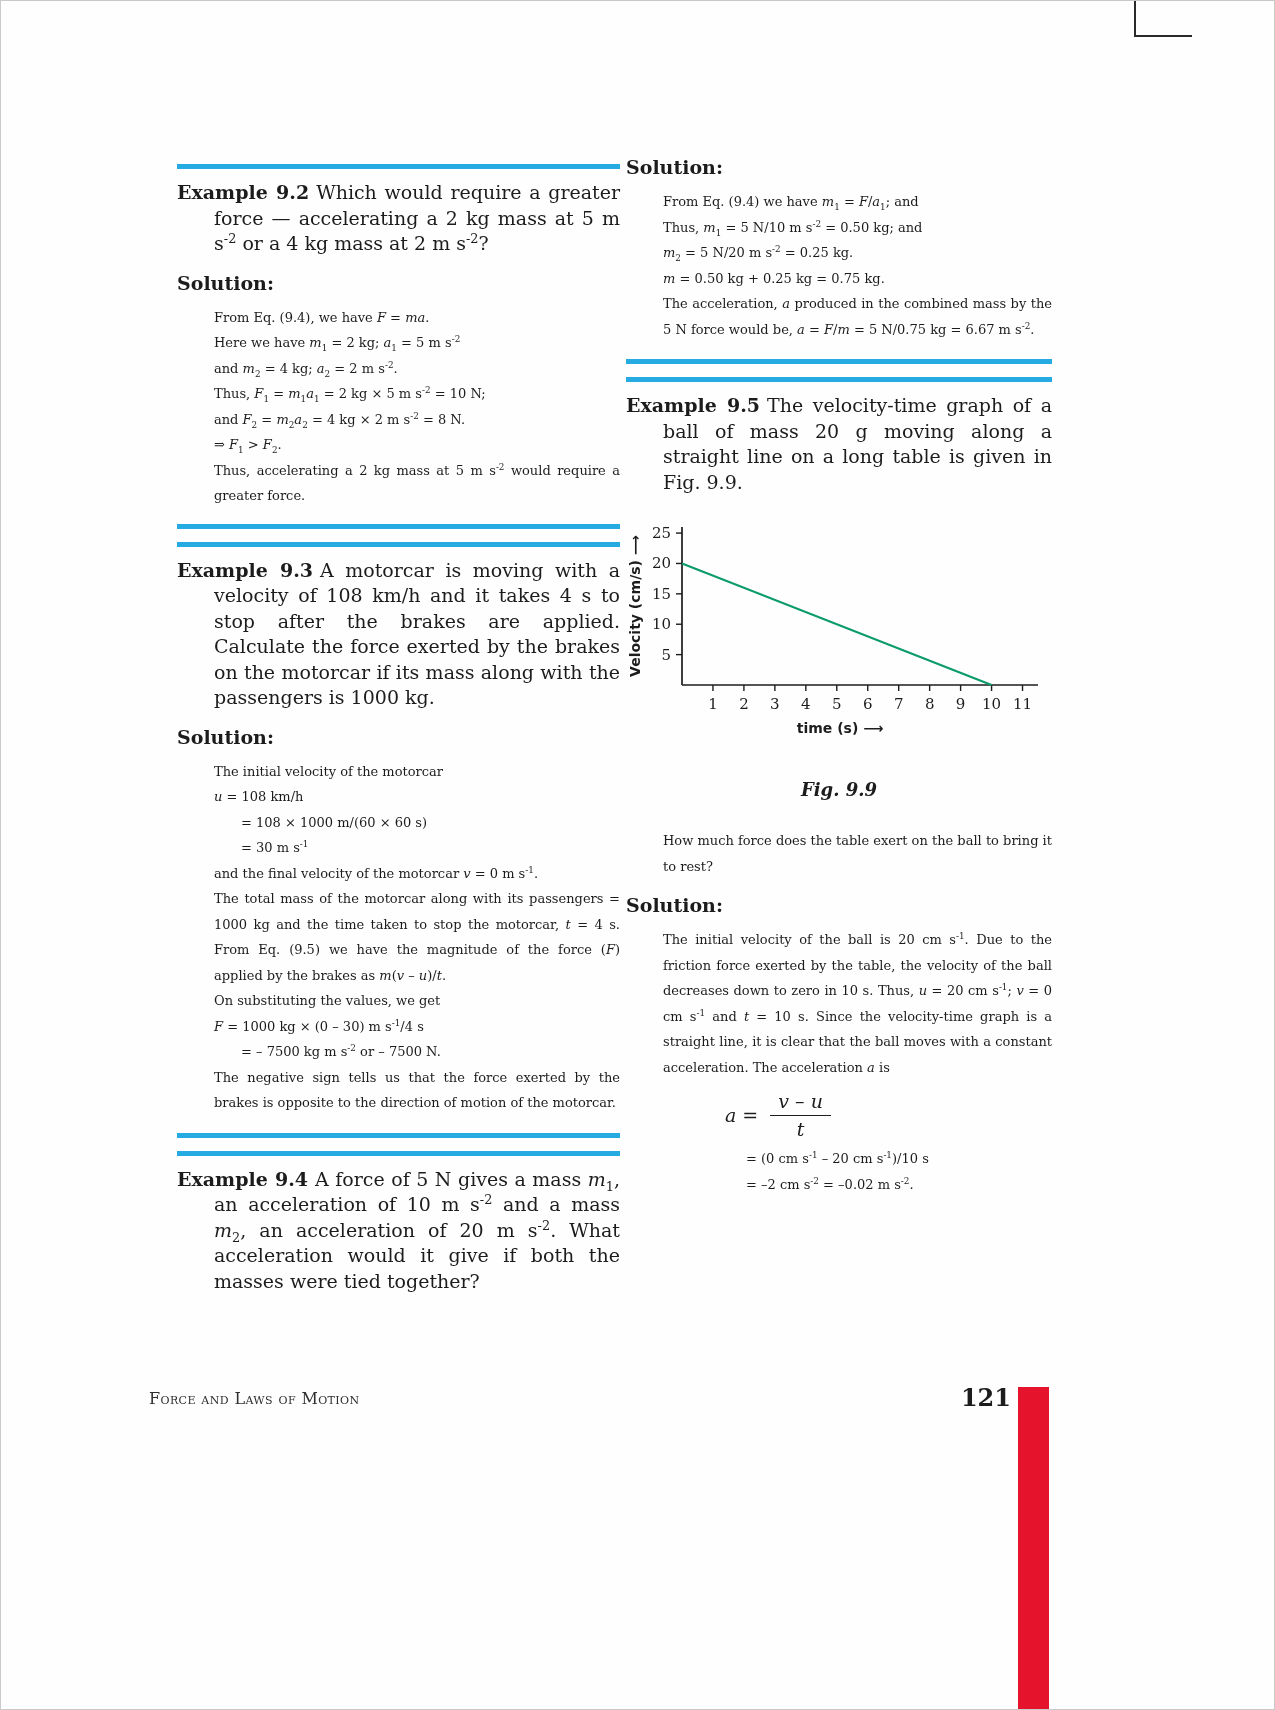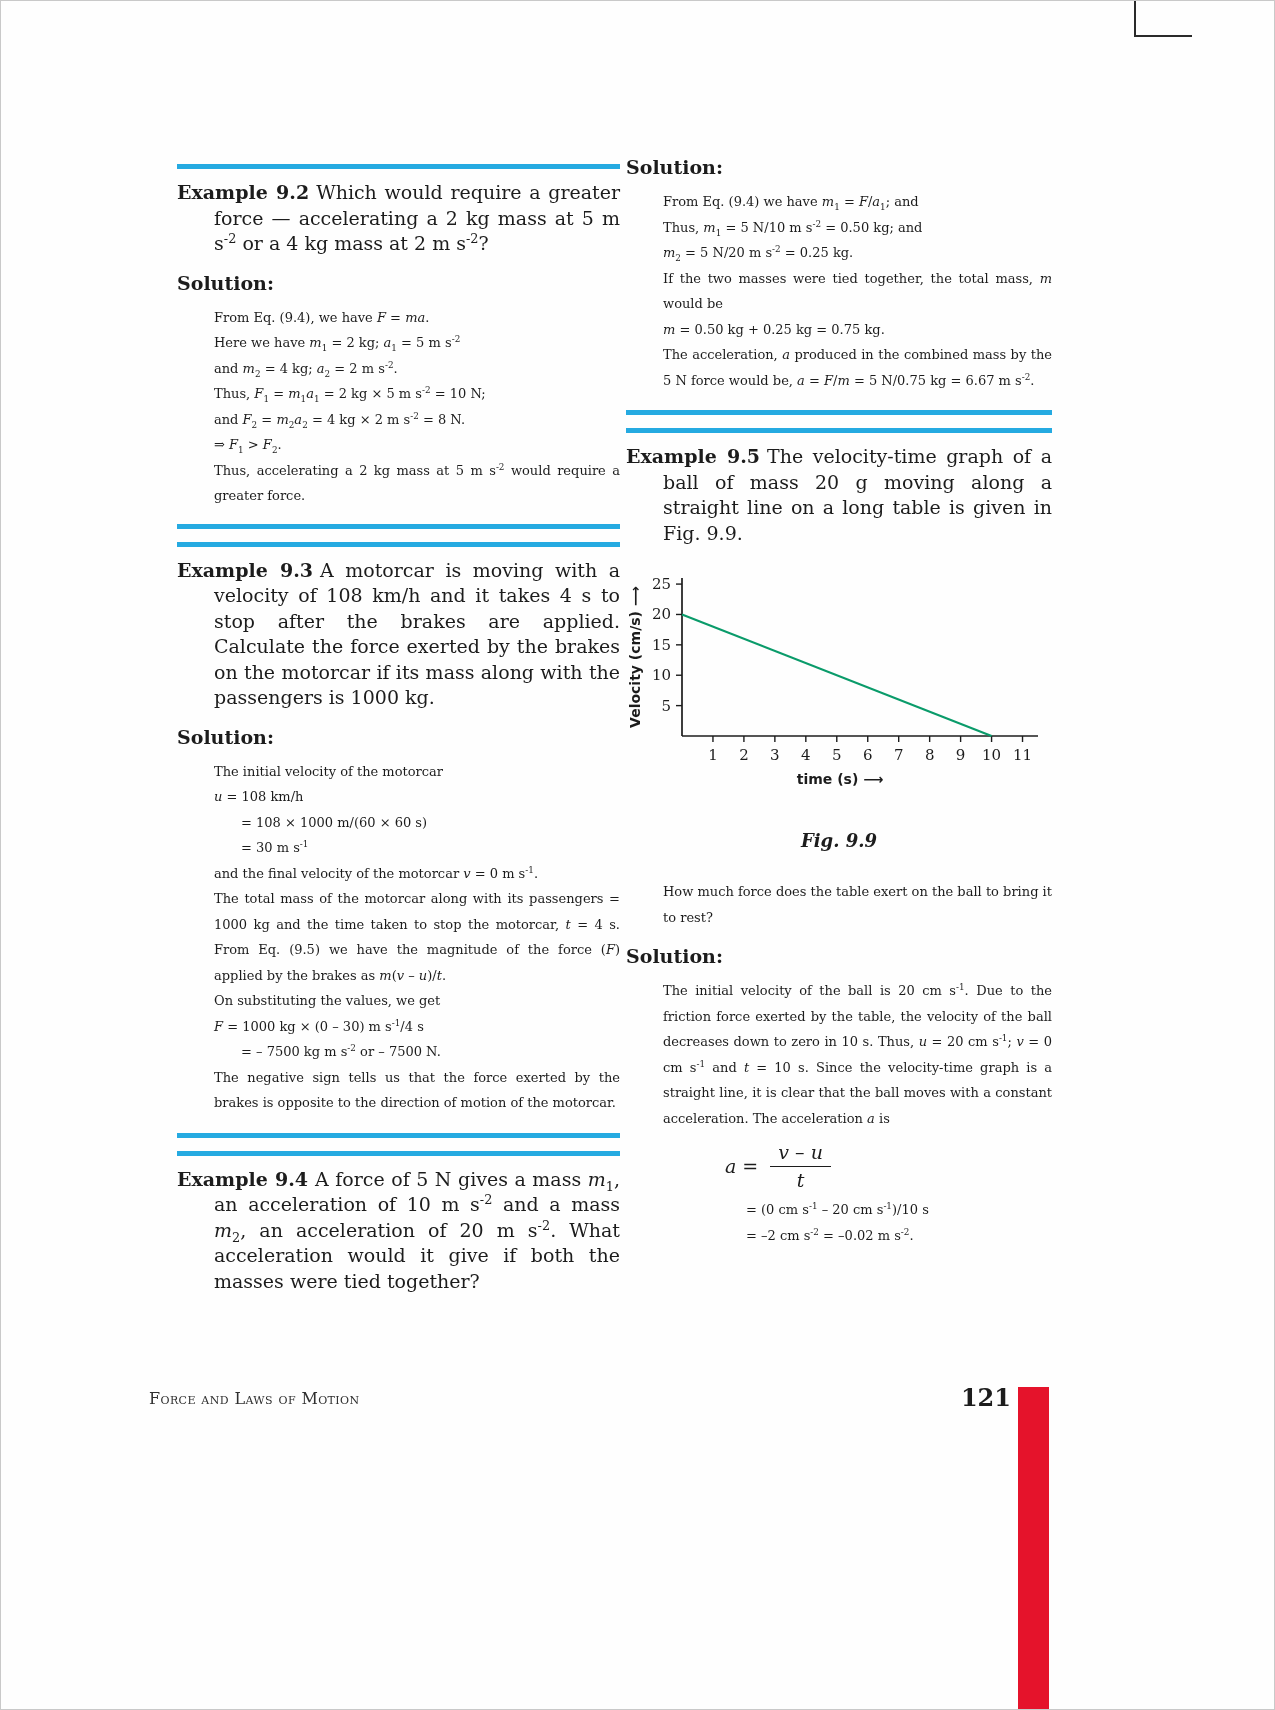--- a/index.html
+++ b/index.html
@@ -102,21 +102,20 @@
   </div>
 
   <div class="col col-right">
 
     <section>
       <h3 class="sol-head mt0">Solution:</h3>
       <div>
         <div class="line ind1">From Eq. (9.4) we have <i>m</i><sub>1</sub> = <i>F</i>/<i>a</i><sub>1</sub>; and</div>
         <div class="line ind1">Thus, <i>m</i><sub>1</sub> = 5 N/10 m s<sup>-2</sup> = 0.50 kg; and</div>
         <div class="line ind1"><i>m</i><sub>2</sub> = 5 N/20 m s<sup>-2</sup> = 0.25 kg.</div>
-        <div class="line ind1 just">If the two masses were tied together, the total mass, <i>m</i> would be</div>
         <div class="line ind1"><i>m</i> = 0.50 kg + 0.25 kg = 0.75 kg.</div>
         <div class="line ind1 just">The acceleration, <i>a</i> produced in the combined mass by the 5 N force would be, <i>a</i> = <i>F</i>/<i>m</i> = 5 N/0.75 kg = 6.67 m s<sup>-2</sup>.</div>
       </div>
     </section>
 
     <div class="rule tail-rules"></div>
     <div class="rule gap-above"></div>
 
     <section class="example">
       <p class="ex-statement"><b class="ex-title">Example 9.5</b><span>The velocity-time graph of a ball of mass 20 g moving along a straight line on a long table is given in Fig. 9.9.</span></p>

